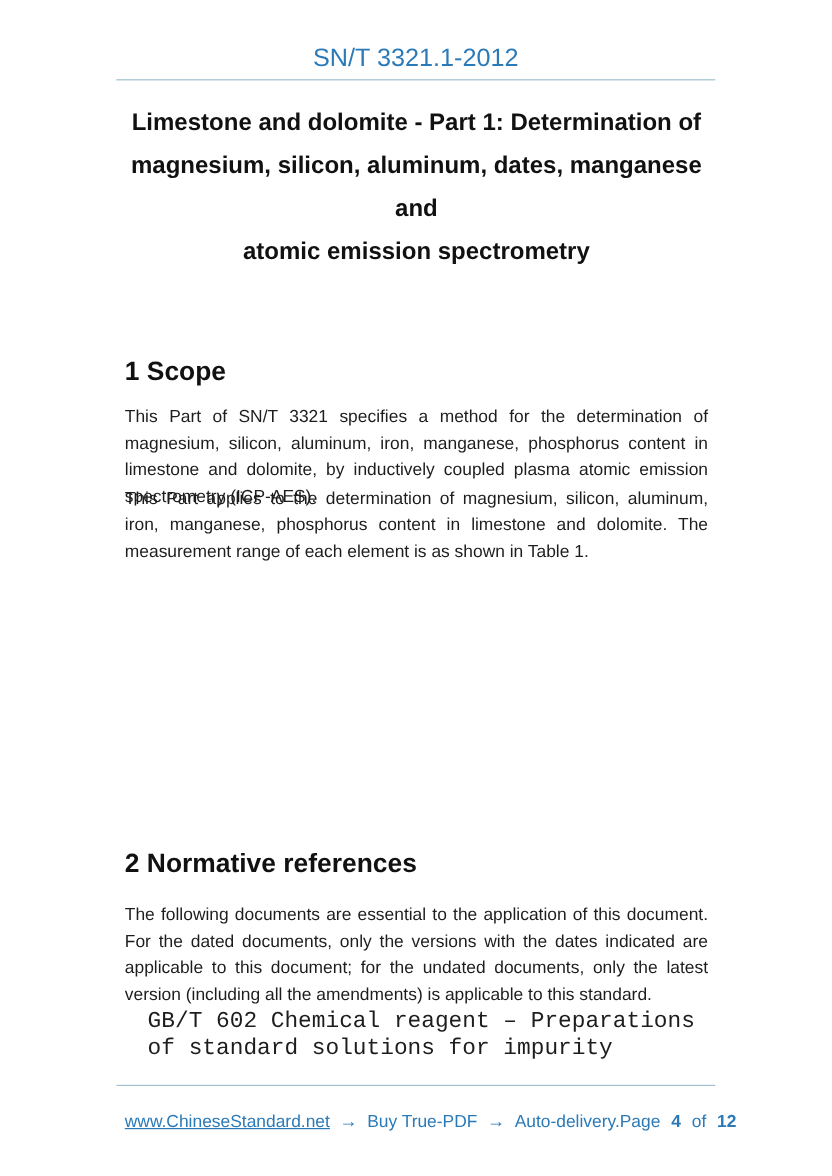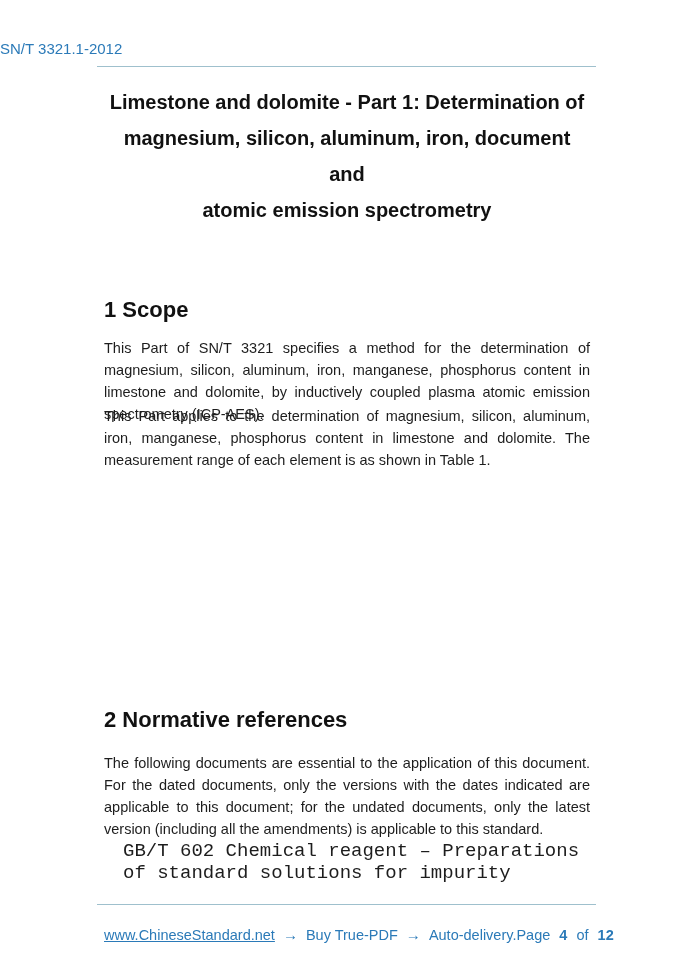--- a/index.html
+++ b/index.html
@@ -18,21 +18,22 @@
     height: 980px;
     background: #ffffff;
     font-family: "Liberation Sans", sans-serif;
     overflow: hidden;
   }
   .header-code {
     position: absolute;
     top: 40px;
     left: 0;
     right: 0;
-    font-size: 15px;
+    text-align: center;
+    font-size: 21px;
     line-height: 18px;
     color: var(--accent);
   }
   .rule {
     position: absolute;
     left: 97px;
     width: 499px;
     height: 1px;
     background: var(--rule);
   }
@@ -111,21 +112,21 @@
 <body>
 
 <div class="page">
 
   <div class="header-code">SN/T 3321.1-2012</div>
 
   <div class="rule header-rule"></div>
 
   <div class="doc-title">
     <div>Limestone and dolomite - Part 1: Determination of</div>
-    <div>magnesium, silicon, aluminum, iron, document and</div>
+    <div>magnesium, silicon, aluminum, dates, manganese and</div>
     <div>atomic emission spectrometry</div>
   </div>
 
   <div class="section-heading heading-scope">1 Scope</div>
 
   <p class="body-para para-1">This Part of SN/T 3321 specifies a method for the determination of magnesium, silicon, aluminum, iron, manganese, phosphorus content in limestone and dolomite, by inductively coupled plasma atomic emission spectrometry (ICP-AES).</p>
 
   <p class="body-para para-2">This Part applies to the determination of magnesium, silicon, aluminum, iron, manganese, phosphorus content in limestone and dolomite. The measurement range of each element is as shown in Table 1.</p>
 
   <div class="section-heading heading-normative">2 Normative references</div>

